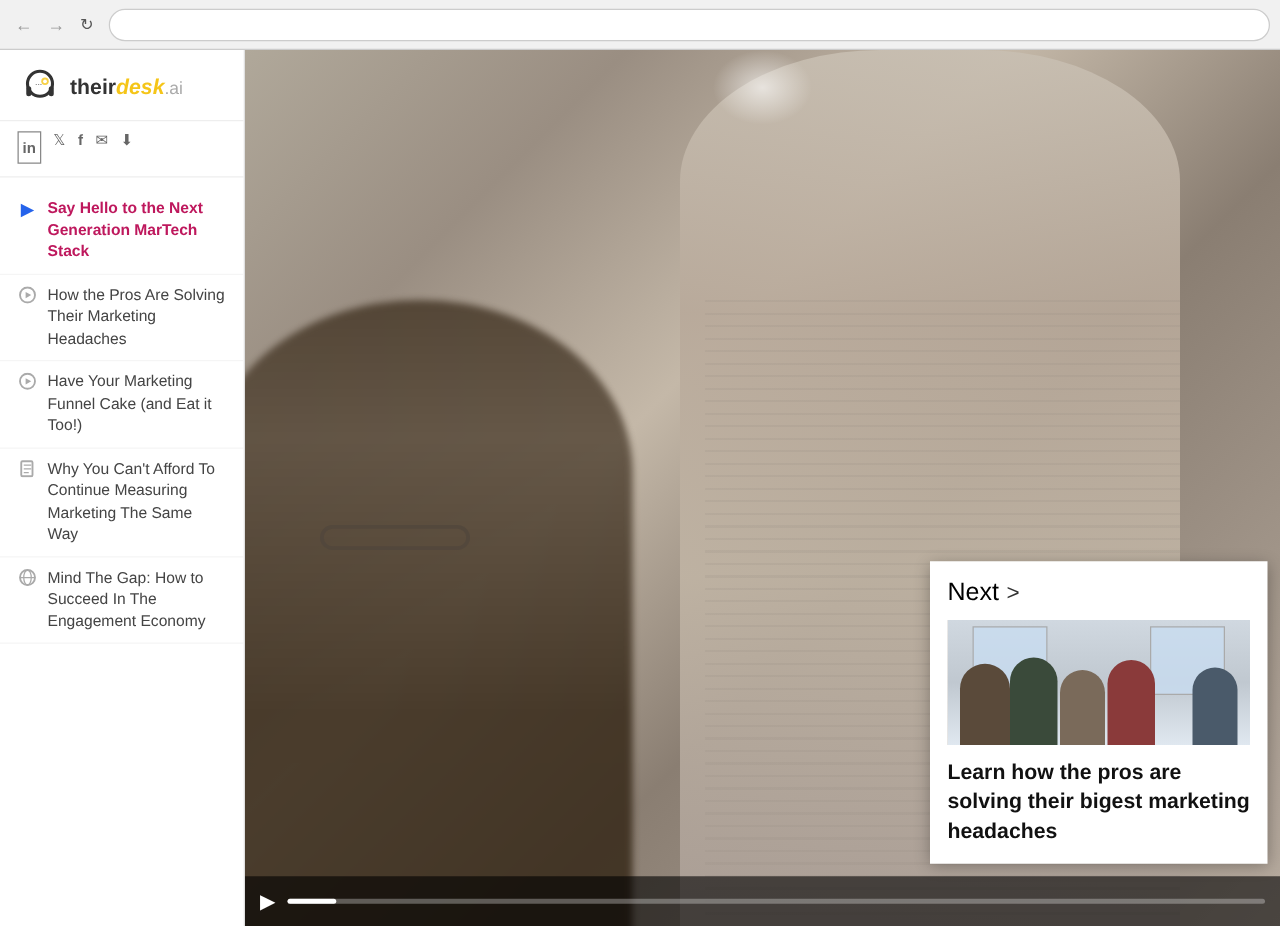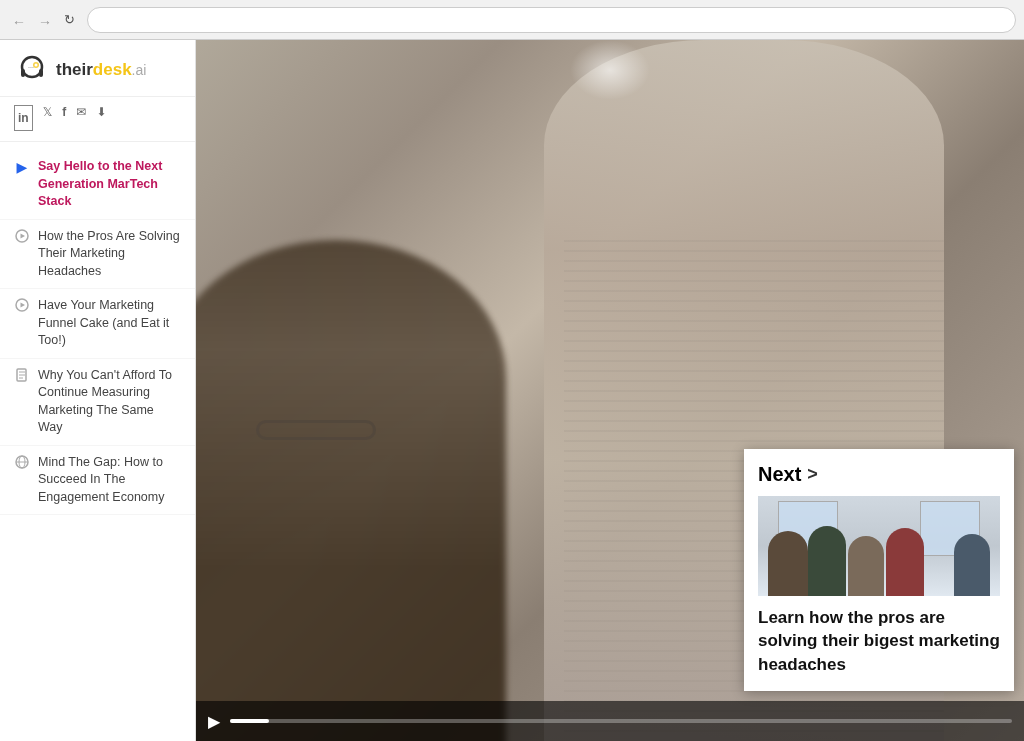--- a/index.html
+++ b/index.html
@@ -184,21 +184,21 @@
       position: absolute;
       bottom: 50px;
       right: 10px;
       width: 270px;
       background: white;
       padding: 14px;
       box-shadow: 0 2px 12px rgba(0,0,0,0.3);
     }
     .next-label {
       font-size: 20px;
-      font-weight: bold;
+      font-weight: normal;
       margin-bottom: 10px;
       display: flex;
       align-items: center;
       gap: 6px;
     }
     .next-label .arrow {
       color: #333;
       font-size: 18px;
     }
     .next-thumbnail {
@@ -244,21 +244,21 @@
 
         <svg class="headphones-svg" viewBox="0 0 36 36">
           <circle cx="18" cy="15" r="10" fill="none" stroke="#333" stroke-width="2.5"></circle>
           <rect x="7" y="17" width="4" height="8" rx="2" fill="#333"></rect>
           <rect x="25" y="17" width="4" height="8" rx="2" fill="#333"></rect>
           <circle cx="22" cy="13" r="3" fill="#f5c518" opacity="0.8"></circle>
           <circle cx="22" cy="13" r="1.5" fill="white"></circle>
           <text x="14" y="16" font-size="7" fill="#666" font-family="Arial">...</text>
         </svg>
         <div>
-          <span style="font-size:17px;font-weight:bold;color:#333;">their</span><span style="font-size:17px;font-weight:bold;color:#f5c518;">desk</span><span style="font-size:14px;color:#aaa;">.ai</span>
+          <span style="font-size:17px;font-weight:bold;color:#333;">their</span><span style="font-size:17px;font-weight:bold;color:#f5c518;font-style:italic;">desk</span><span style="font-size:14px;color:#aaa;">.ai</span>
         </div>
       </div>
     </div>
 
     <div class="social-icons">
       <span class="social-icon" style="font-size:12px;font-weight:bold;border:1px solid #888;padding:5px 3px;">in</span>
       <span class="social-icon" style="font-size:12px;">𝕏</span>
       <span class="social-icon" style="font-size:12px;font-weight:bold;">f</span>
       <span class="social-icon" style="font-size:12px;">✉</span>
       <span class="social-icon" style="font-size:12px;">⬇</span>

